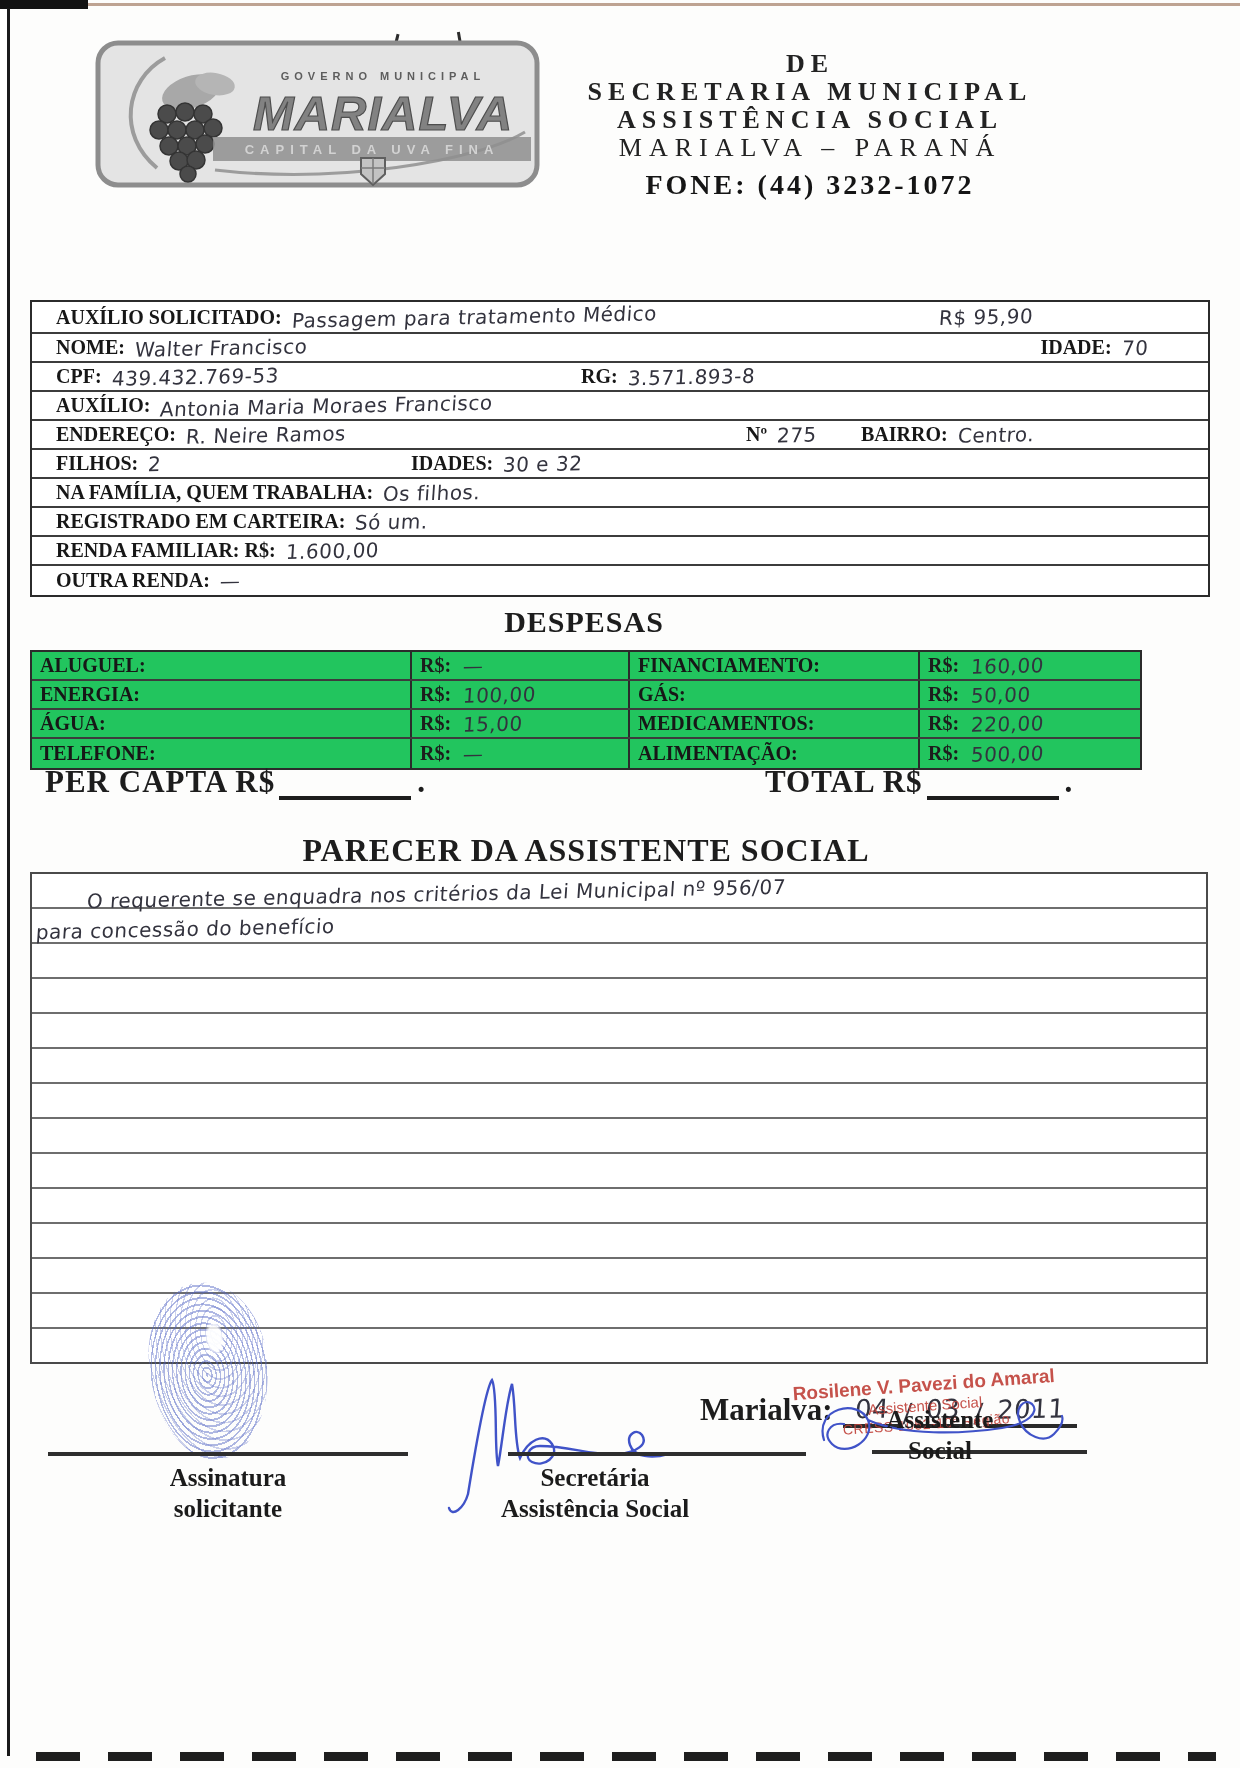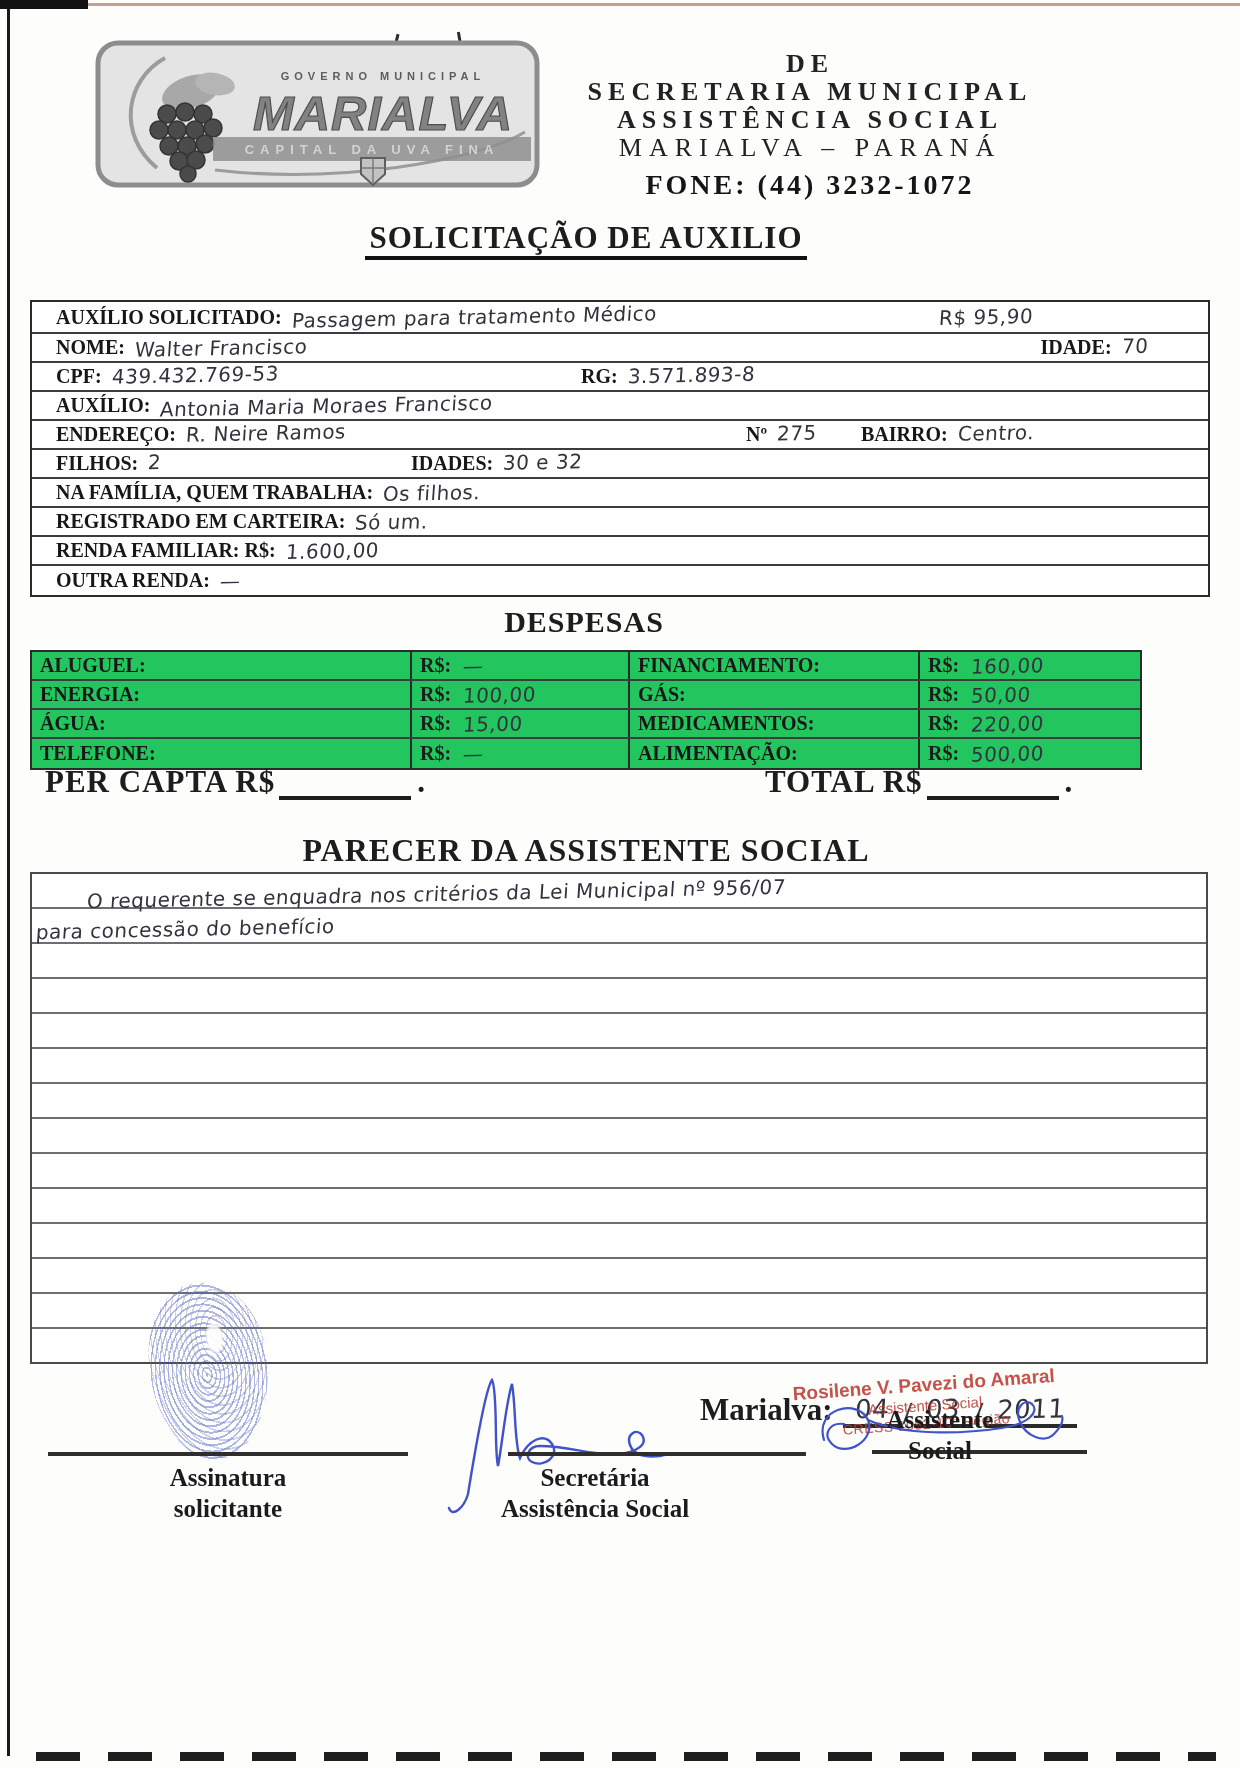--- a/index.html
+++ b/index.html
@@ -27,21 +27,21 @@
   
   .hw{font-family:"DejaVu Sans",sans-serif;color:#33333e;font-size:20px;display:inline-block;
       transform:rotate(-1.2deg) skewX(-5deg);letter-spacing:.5px;white-space:nowrap;line-height:1;}
 
   
   .main-table{position:absolute;left:30px;top:300px;width:1176px;border:2px solid #2b2b2b;background:#fff;}
   .m-row{display:flex;align-items:center;height:29px;border-bottom:2px solid #3c3c3c;padding-left:24px;box-sizing:border-box;}
   .m-row:first-child{height:32px;}
   .m-row:last-child{border-bottom:none;}
   .lbl{font-weight:bold;font-size:20px;white-space:nowrap;margin-right:10px;color:#171717;}
-  .pair{display:flex;align-items:flex-start;}
+  .pair{display:flex;align-items:center;}
   .amount{margin-left:auto;margin-right:175px;}
   .idade-pair{margin-left:auto;margin-right:60px;}
   .w525{width:525px;}
   .w690{width:690px;}
   .w115{width:115px;}
   .w355{width:355px;}
 
   
   .section-head{position:absolute;left:30px;width:1108px;text-align:center;}
   .section-head span{font-size:30px;font-weight:bold;letter-spacing:1px;border-bottom:5px solid #111;padding:0 3px 12px;}
@@ -140,23 +140,20 @@
   </div>
 
   <div class="header-text">
     <div class="ht-line">DE</div>
     <div class="ht-line">SECRETARIA MUNICIPAL</div>
     <div class="ht-line">ASSISTÊNCIA SOCIAL</div>
     <div class="ht-line ht-light">MARIALVA – PARANÁ</div>
     <div class="ht-phone">FONE: (44) 3232-1072</div>
   </div>
 
-  <div class="doc-title">
-    <span>SOLICITAÇÃO DE AUXILIO</span>
-  </div>
 
   <div class="main-table">
     <div class="m-row">
       <span class="lbl">AUXÍLIO SOLICITADO:</span>
       <span class="hw">Passagem  para  tratamento  Médico</span>
       <span class="hw amount">R$ 95,90</span>
     </div>
     <div class="m-row">
       <span class="lbl">NOME:</span>
       <span class="hw">Walter  Francisco</span>

